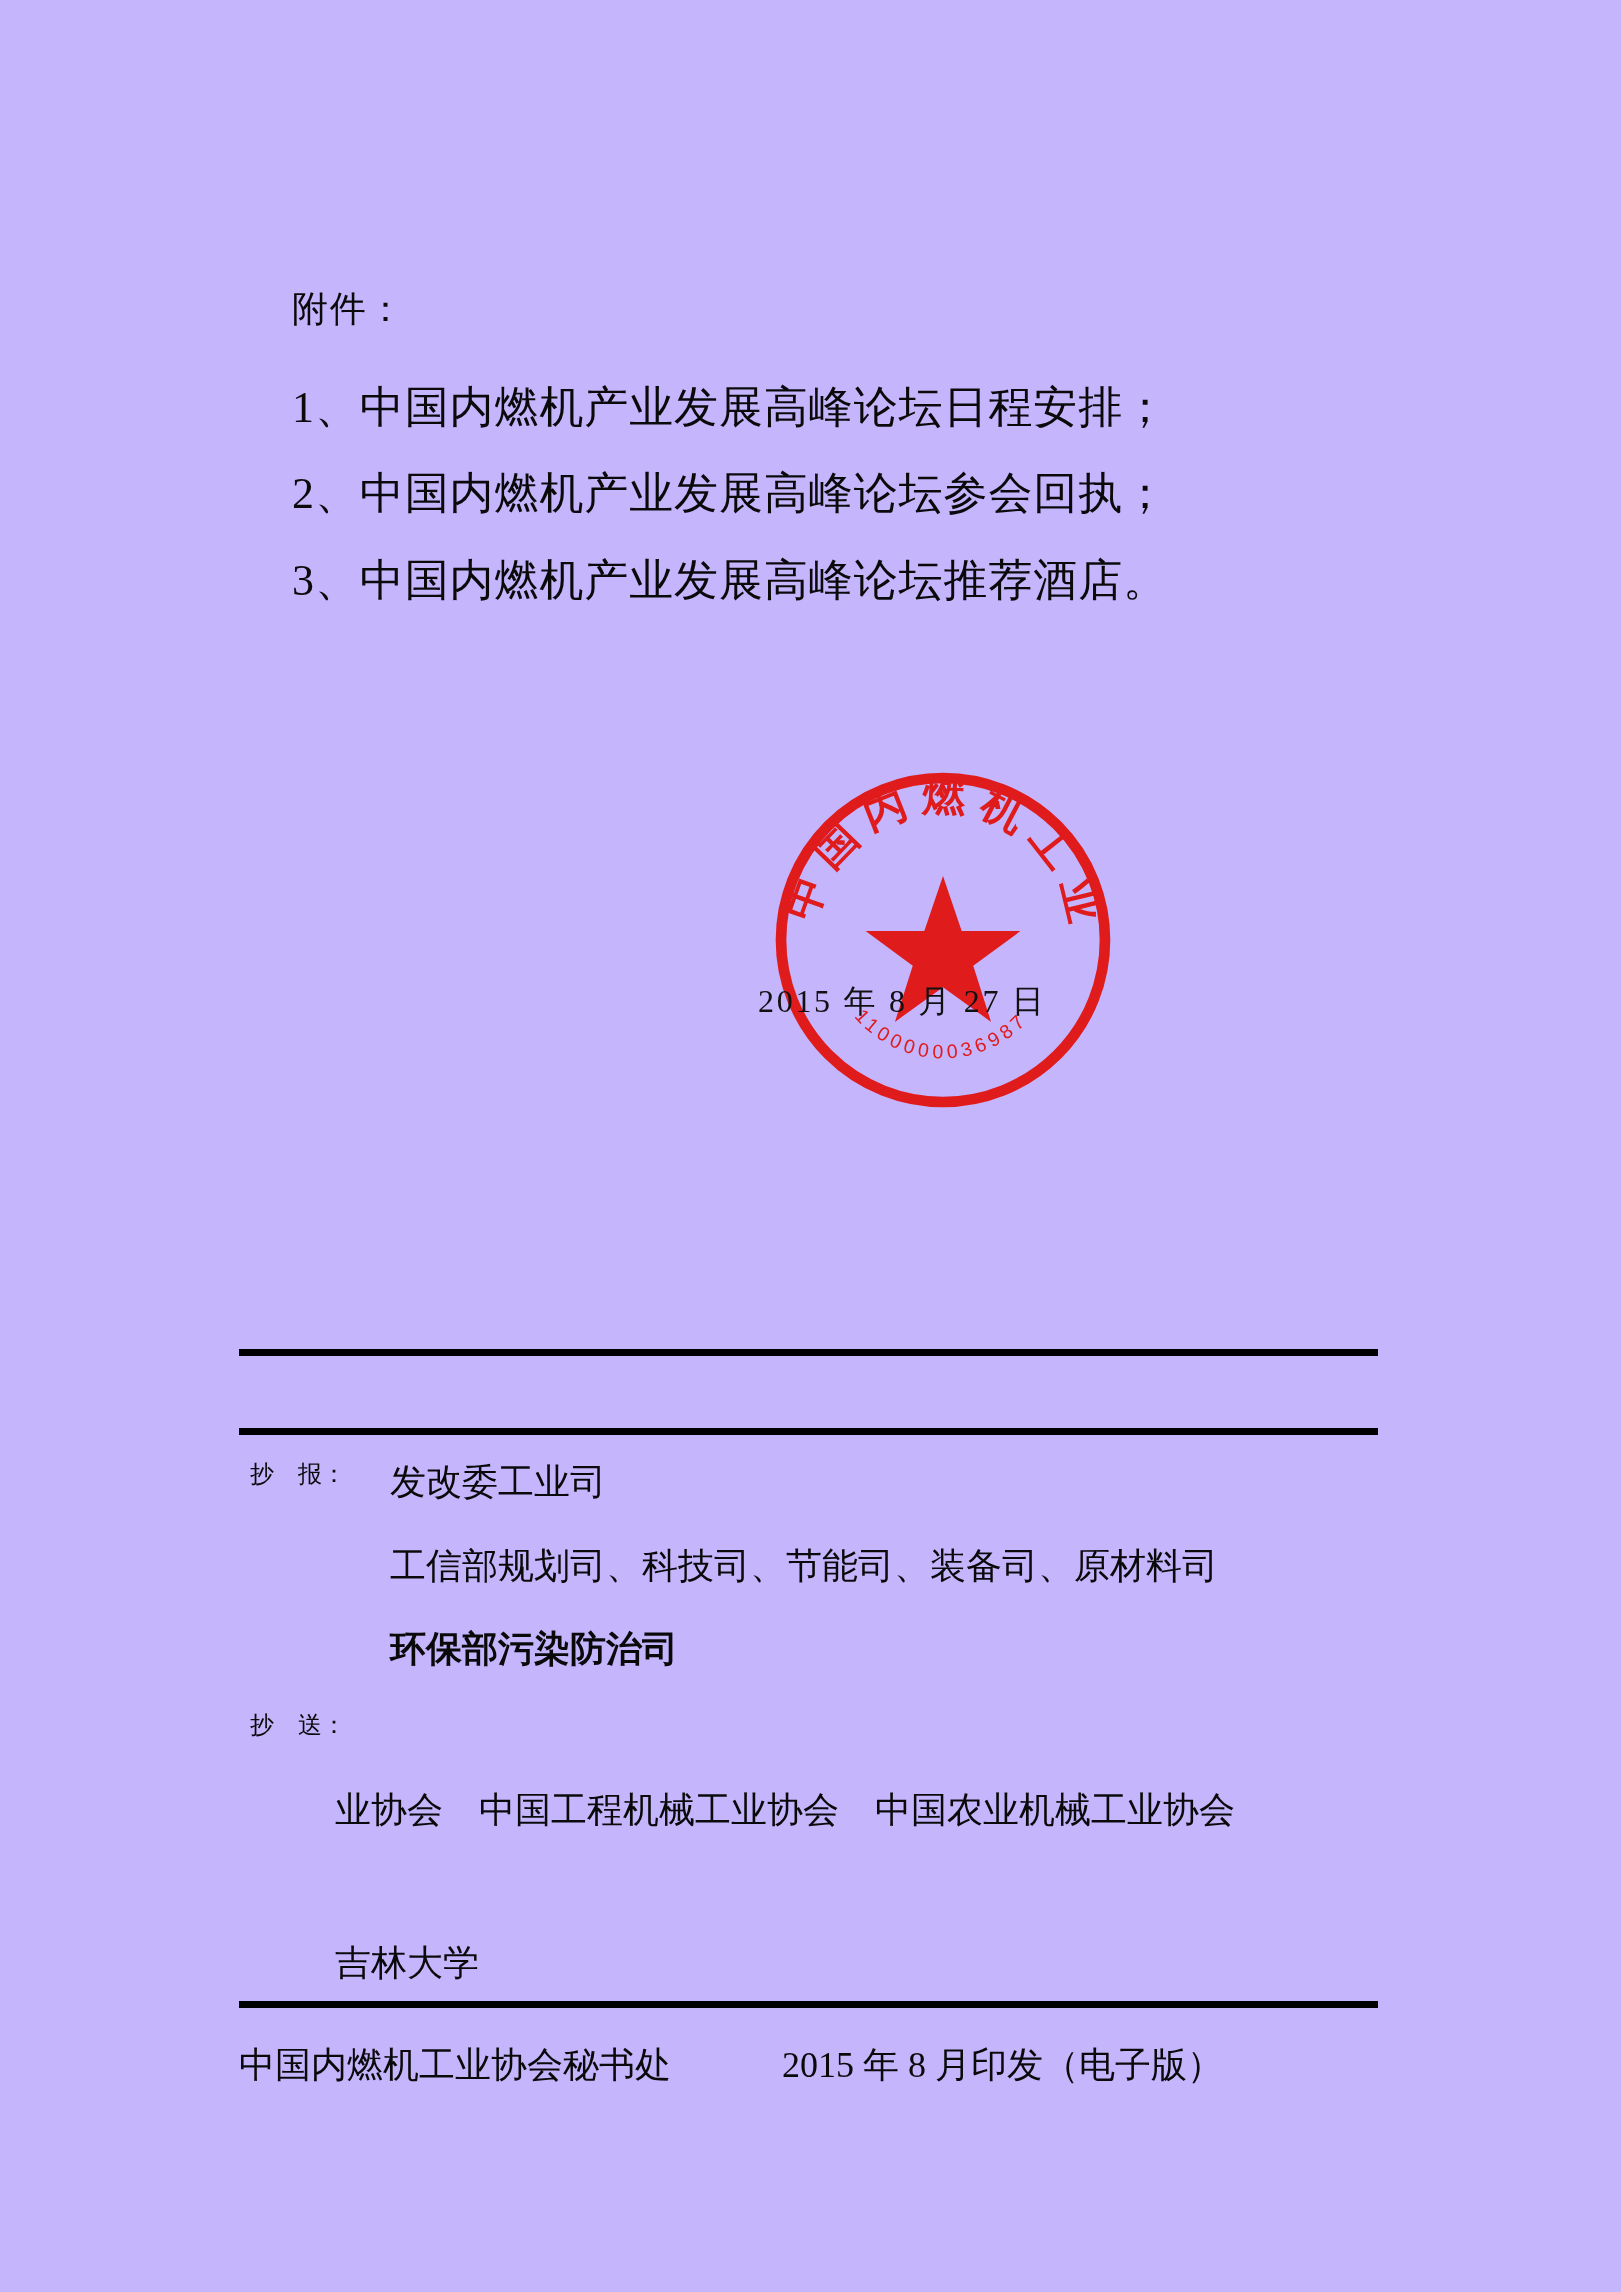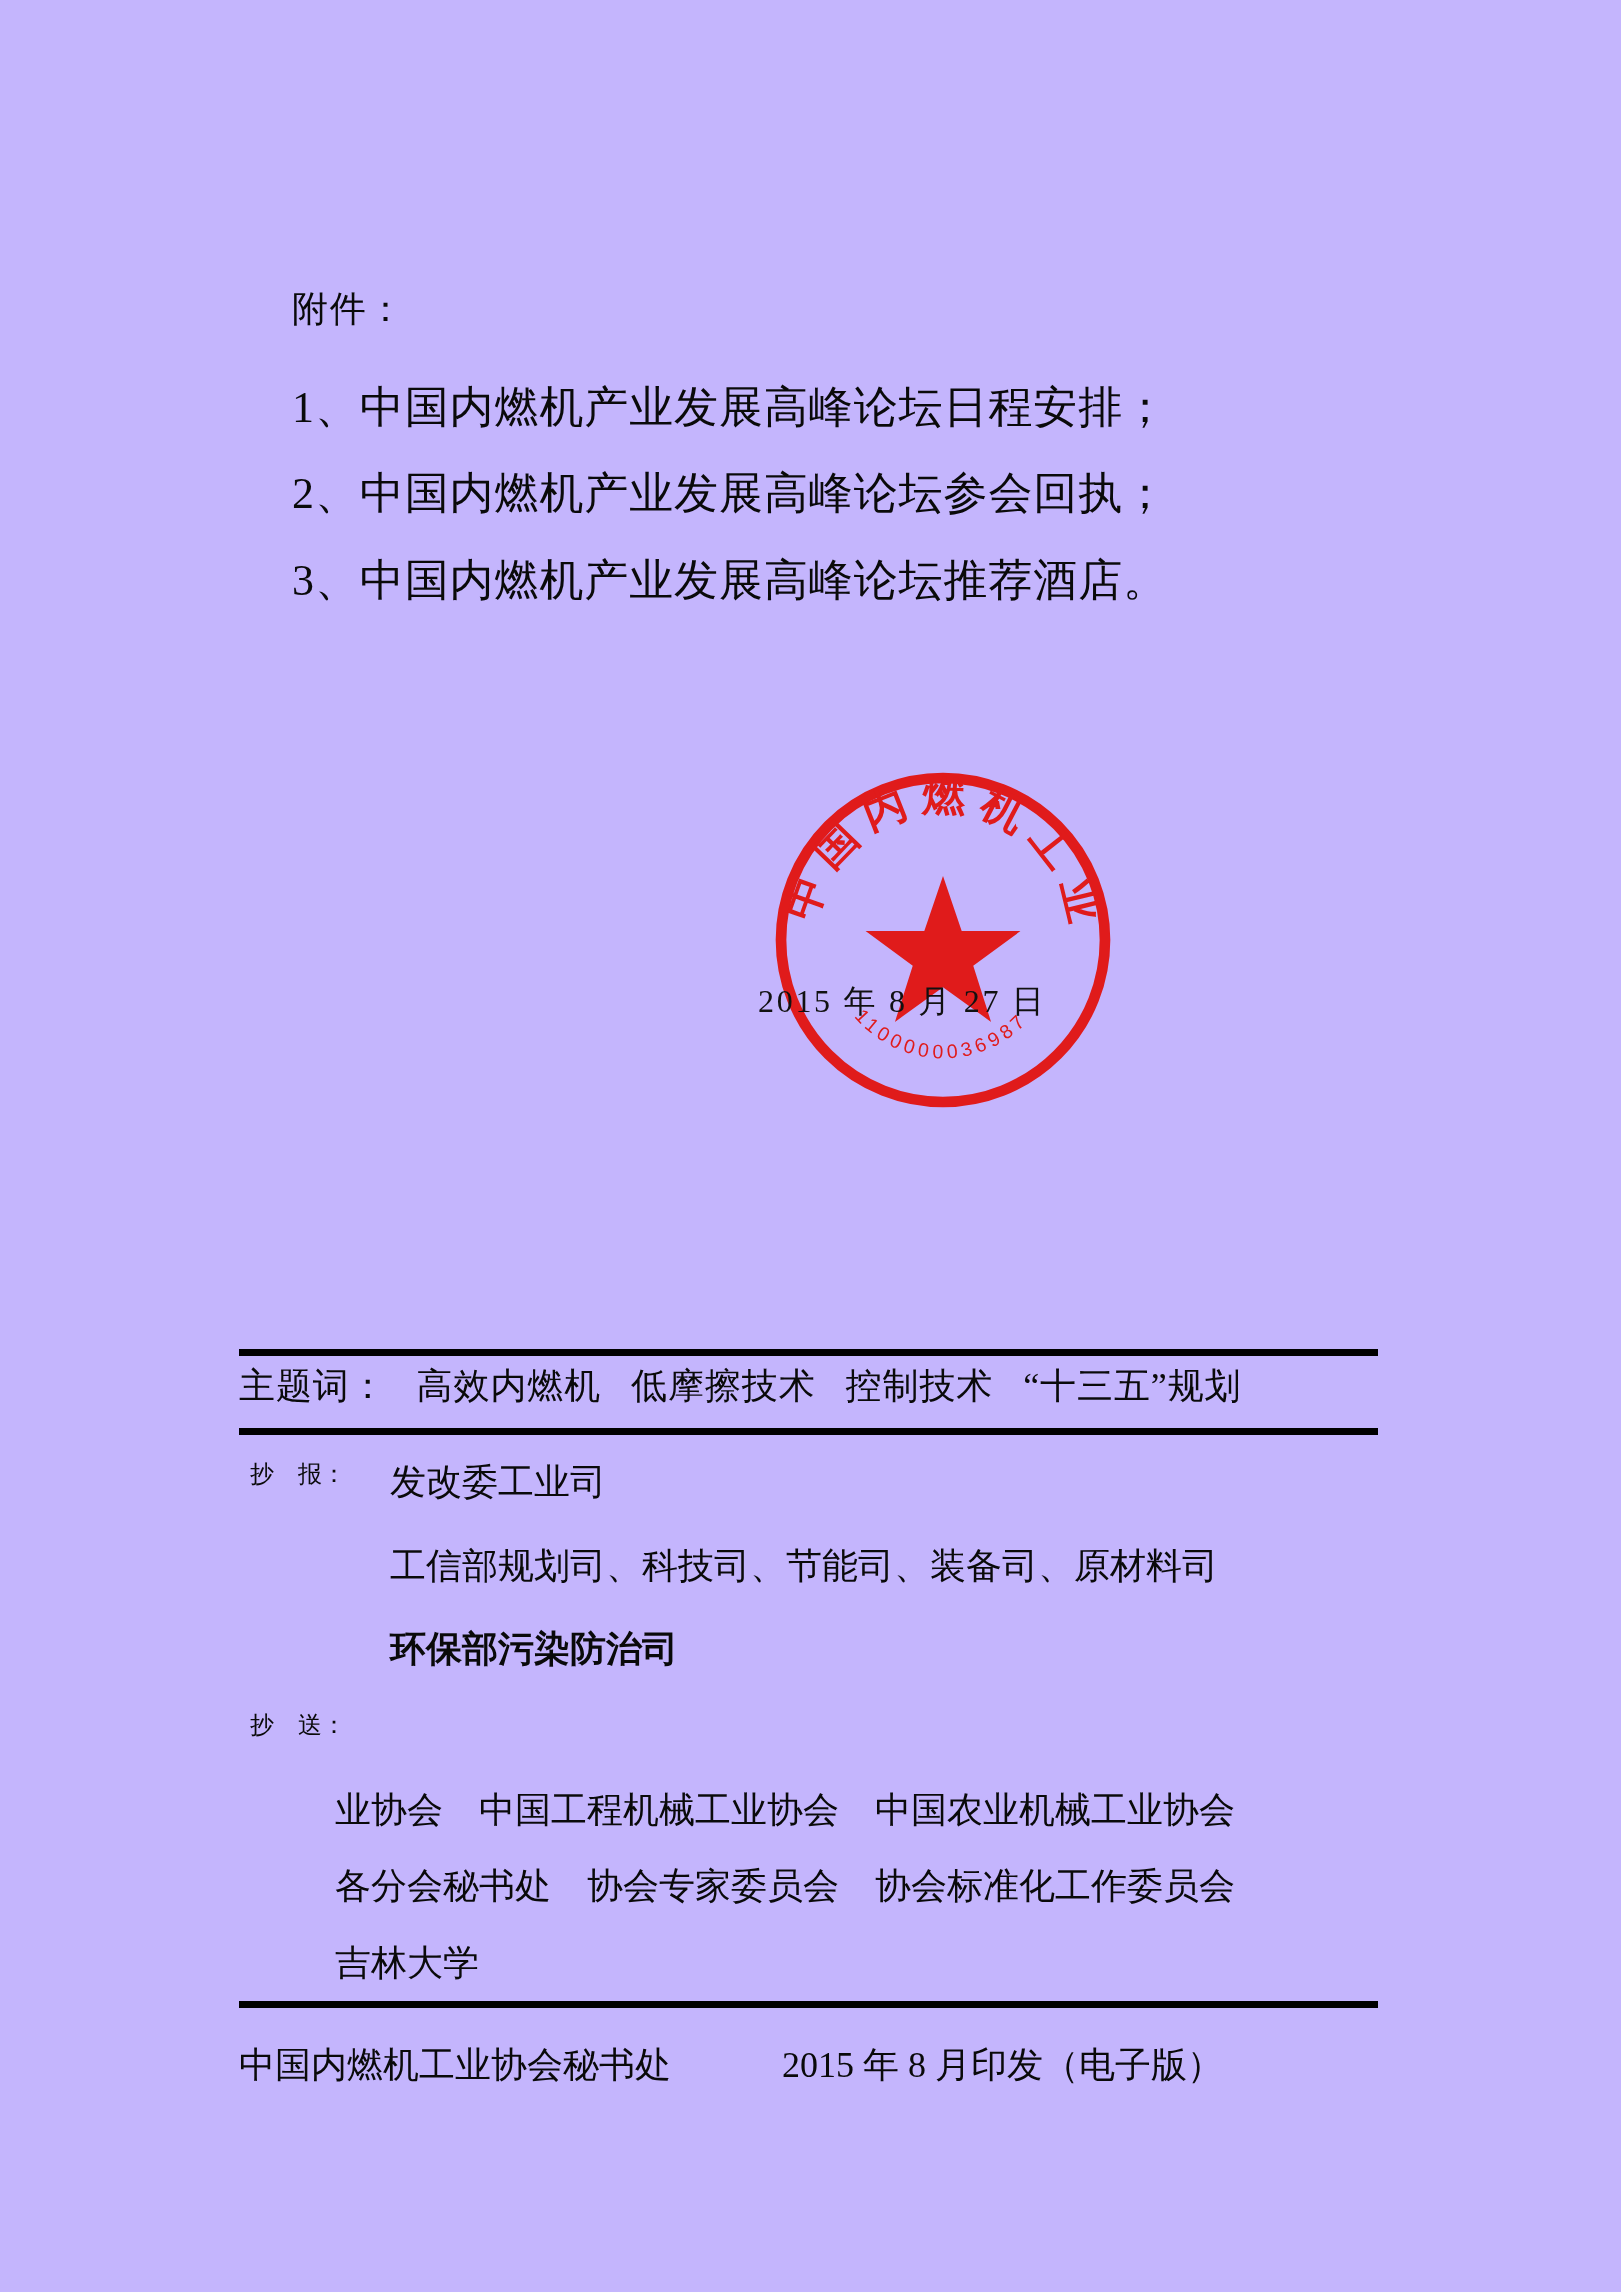--- a/index.html
+++ b/index.html
@@ -153,34 +153,30 @@
         <text font-family="'Liberation Sans', sans-serif" font-size="22" fill="#e01b1b" letter-spacing="5">
           <textPath href="#arcBottom" startOffset="14%">1100000036987</textPath>
         </text>
         <polygon fill="#e01b1b" points="200,128 221,190 287,190 234,229 254,292 200,253 146,292 166,229 113,190 179,190"></polygon>
       </svg>
     </div>
     <div class="seal-date">2015 年 8 月 27 日</div>
 
     <div class="rule rule-thick rule-a"></div>
 
-    <div class="kw-row">
-      <span>主题词：</span><span class="sp"></span><span>高效内燃机</span><span class="sp"></span><span>低摩擦技术</span><span class="sp"></span><span>控制技术</span><span class="sp"></span><span>“十三五”规划</span>
-    </div>
 
     <div class="rule rule-thick rule-b"></div>
 
     <div class="cc-label cc-r1-label">抄　报：</div>
     <div class="cc-line cc-r1-l1">发改委工业司</div>
     <div class="cc-line cc-r1-l2">工信部规划司、科技司、节能司、装备司、原材料司</div>
     <div class="cc-line cc-r1-l3">环保部污染防治司</div>
 
     <div class="cc-label cc-r2-label">抄　送：</div>
     <div class="cc-line cc-r2-l2">业协会　中国工程机械工业协会　中国农业机械工业协会</div>
-    <div class="cc-line cc-r2-l3">各分会秘书处　协会专家委员会　协会标准化工作委员会</div>
     <div class="cc-line cc-r2-l4">吉林大学</div>
 
     <div class="rule rule-thick rule-c" style="top:2001px;"></div>
 
     <div class="issuer">中国内燃机工业协会秘书处</div>
     <div class="issue-date">2015 年 8 月印发（电子版）</div>
 
   </div>
 </div>
 

